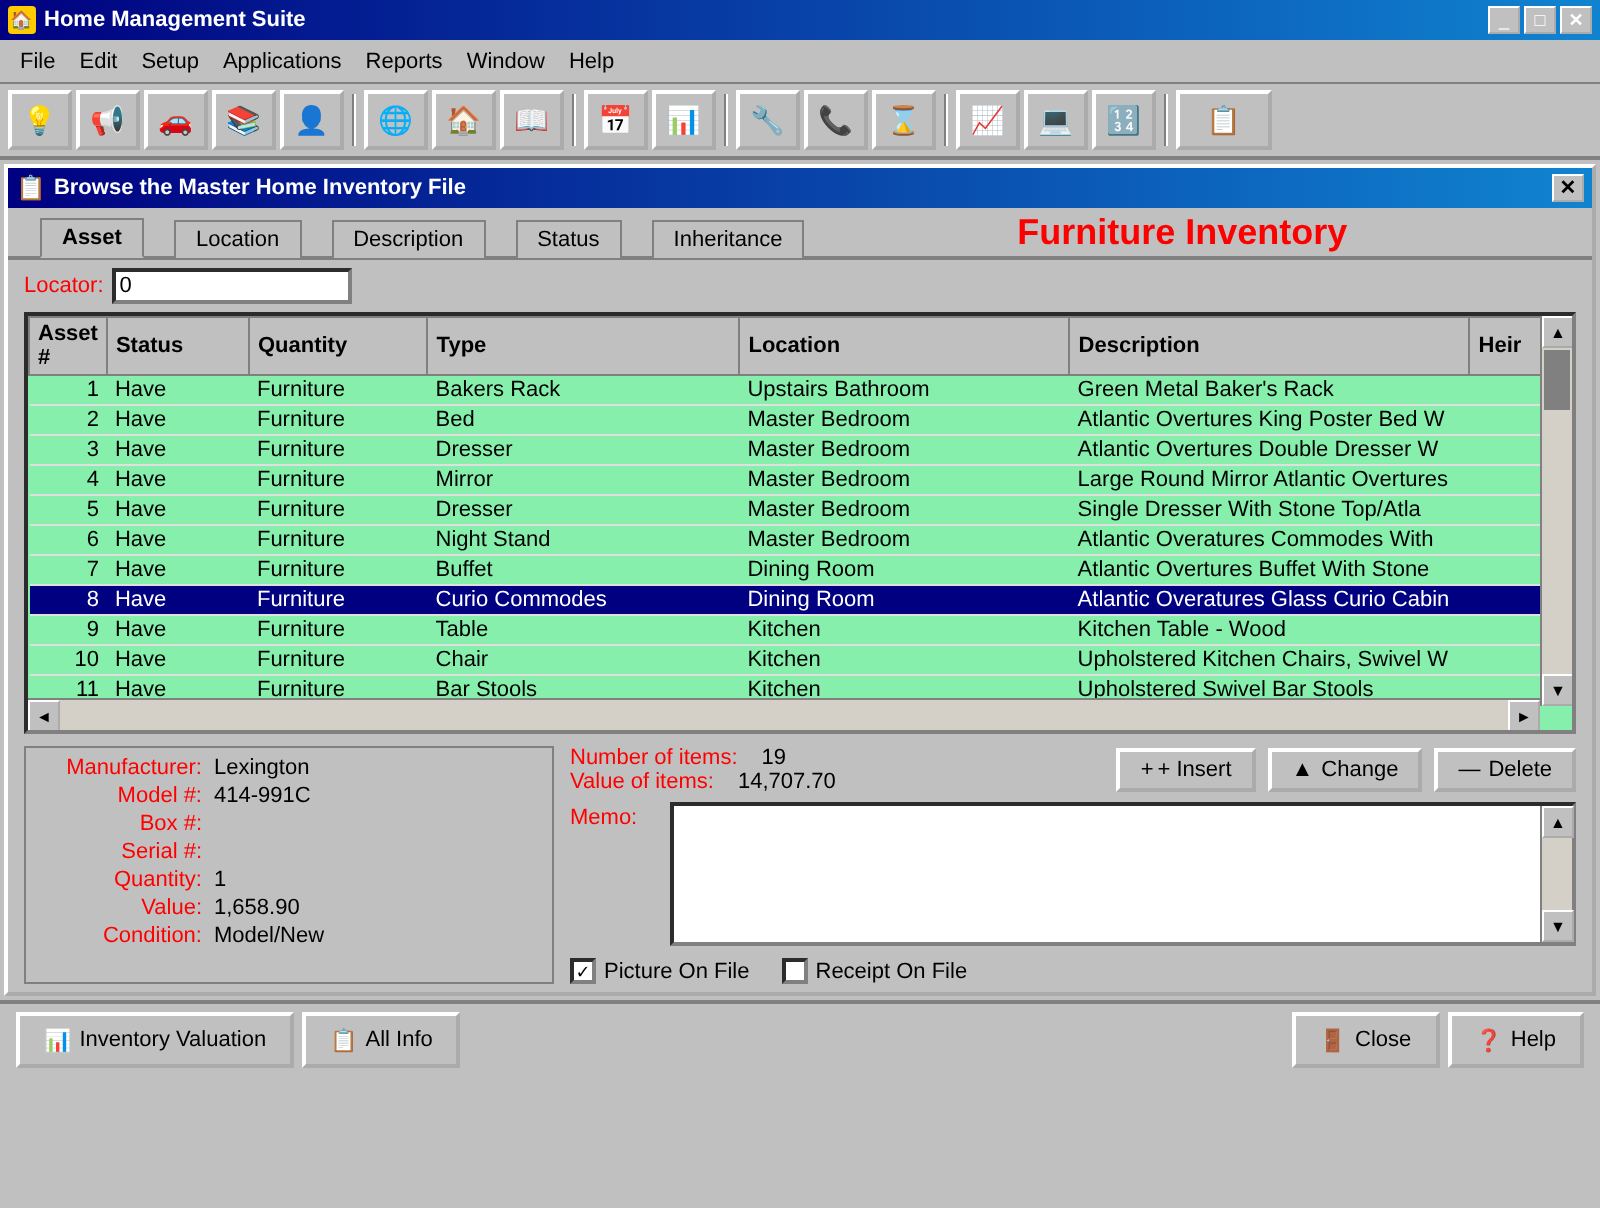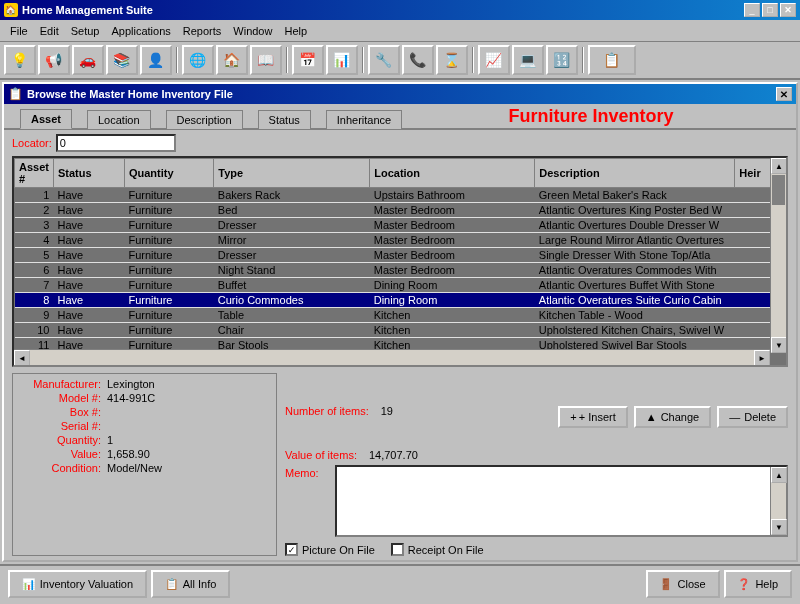--- a/index.html
+++ b/index.html
@@ -229,21 +229,20 @@
     .right-info {
       flex: 1;
       display: flex;
       flex-direction: column;
       gap: 4px;
     }
     .stats-row {
       display: flex;
       gap: 8px;
       align-items: center;
-      margin-top: 32px;
     }
     .stat-label { color: red; font-size: 11px; }
     .stat-value { color: black; font-size: 11px; margin-left: 4px; }
 
     .action-buttons {
       display: flex;
       gap: 6px;
       align-items: center;
     }
     .action-btn {
@@ -408,21 +407,21 @@
     <div class="tab-title" style="padding-right:16px;">Furniture Inventory</div>
   </div>
 
   <div style="border-top:2px solid #808080;margin:0;background:#c0c0c0;">
 
     <div class="locator-row">
       <span class="locator-label">Locator:</span>
       <input class="locator-input" type="text" value="0" style="">
     </div>
 
-    <div style="margin:0 8px;border:2px inset #808080;background:#737373;position:relative;height:211px;overflow:hidden;">
+    <div style="margin:0 8px;border:2px inset #808080;background:#86efac;position:relative;height:211px;overflow:hidden;">
       <div style="overflow:hidden;height:195px;position:relative;">
         <table class="data-table">
           <thead>
             <tr>
               <th>Asset #</th>
               <th>Status</th>
               <th>Quantity</th>
               <th>Type</th>
               <th>Location</th>
               <th style="width:200px;">Description</th>
@@ -492,21 +491,21 @@
       <td>Dining Room</td>
       <td style="max-width:200px;overflow:hidden;">Atlantic Overtures Buffet With Stone</td>
       <td></td>
     </tr>
               <tr class="selected">
       <td class="row-num">8</td>
       <td>Have</td>
       <td>Furniture</td>
       <td>Curio Commodes</td>
       <td>Dining Room</td>
-      <td style="max-width:200px;overflow:hidden;">Atlantic Overatures Suite Curio Cabin</td>
+      <td style="max-width:200px;overflow:hidden;">Atlantic Overatures Glass Curio Cabin</td>
       <td></td>
     </tr>
               <tr>
       <td class="row-num">9</td>
       <td>Have</td>
       <td>Furniture</td>
       <td>Table</td>
       <td>Kitchen</td>
       <td style="max-width:200px;overflow:hidden;">Kitchen Table - Wood</td>
       <td></td>

